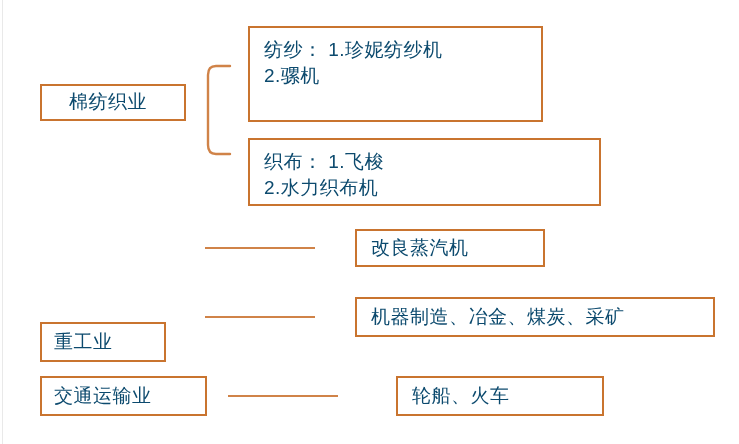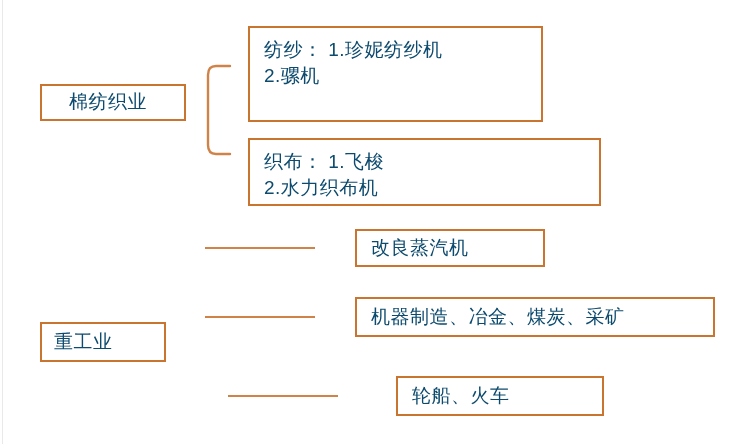--- a/index.html
+++ b/index.html
@@ -112,20 +112,23 @@
   <div class="node cat" style="left:40px; top:297px; width:126px; height:40px;margin-top:25px;">
     <span class="txt">重工业</span>
   </div>
 
   <div class="connector" style="left:205px; top:316px; width:110px;"></div>
 
   <div class="node detail" style="left:355px; top:297px; width:360px; height:40px;">
     <span class="txt">机器制造、冶金、煤炭、采矿</span>
   </div>
 
+  <div class="node cat" style="left:40px; top:376px; width:167px; height:40px;">
+    <span class="txt">交通运输业</span>
+  </div>
 
   <div class="connector" style="left:228px; top:395px; width:110px;"></div>
 
   <div class="node detail" style="left:357px; top:376px; width:208px; height:40px;margin-left:39px;">
     <span class="txt">轮船、火车</span>
   </div>
 
 </div>
 
 </body></html>

